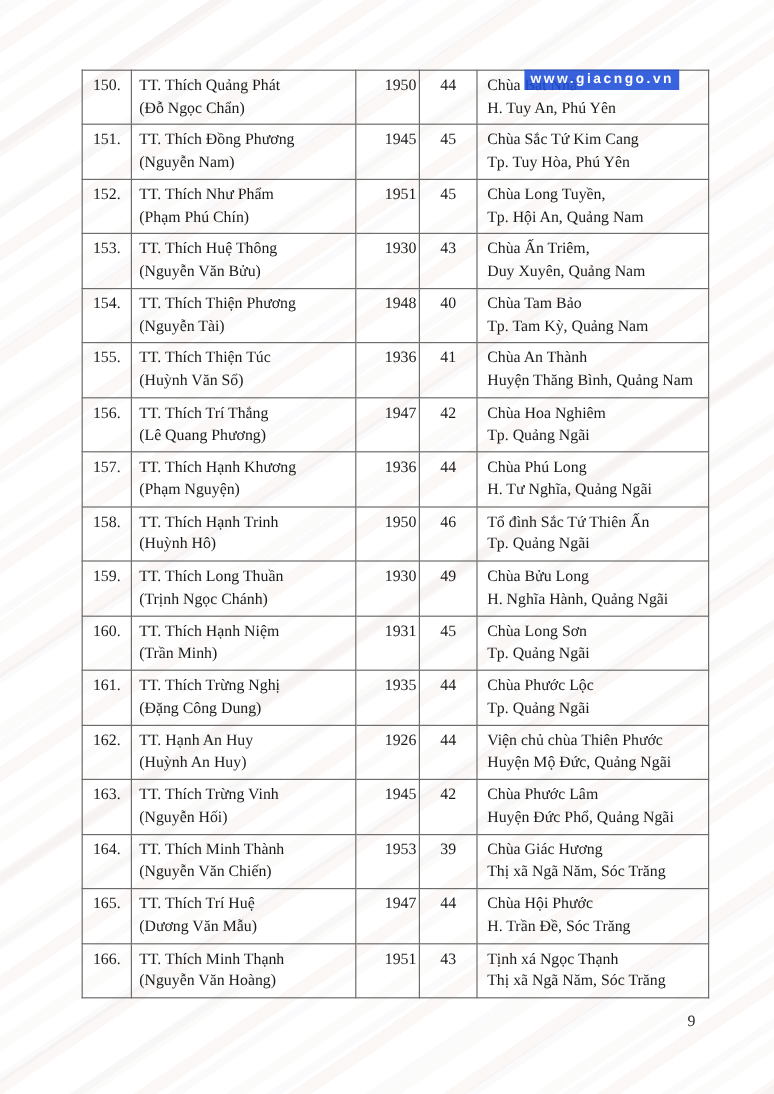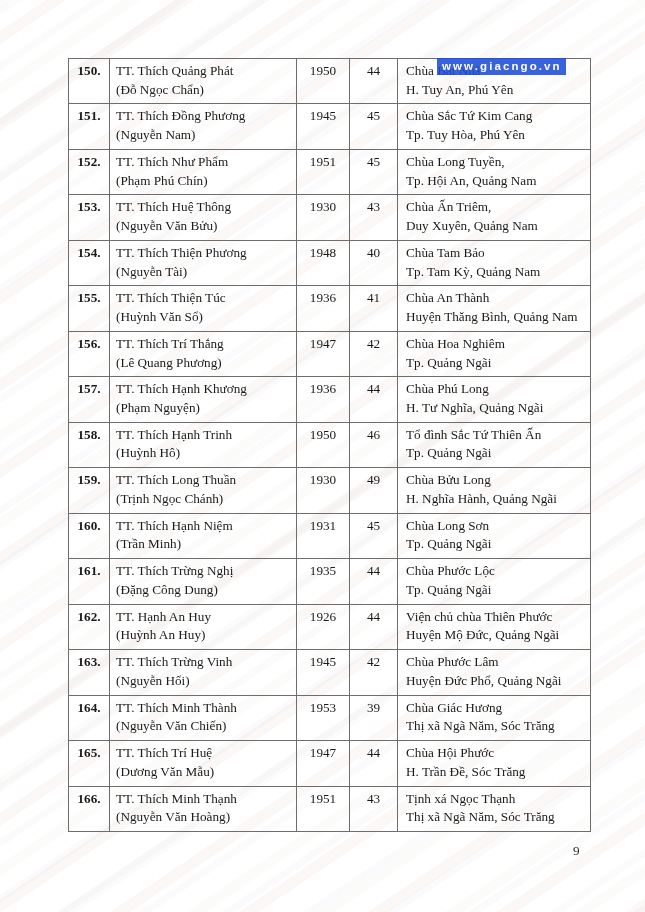--- a/index.html
+++ b/index.html
@@ -62,28 +62,28 @@
   .doc-table td {
     border: 1px solid #6d6d6d;
     padding: 0;
     vertical-align: top;
     font-size: 13.2px;
     line-height: 1.42;
   }
 
   .c-num   { width: 40px;  text-align: center; }
   .c-name  { width: 186px; }
-  .c-year  { width: 52px;  text-align: center; border-radius: 16px; }
+  .c-year  { width: 52px;  text-align: right; border-radius: 16px; }
   .c-age   { width: 47px;  text-align: center; margin-top: 26px; }
   .c-addr  { width: 192px; margin-top: 36px; }
 
   .cellpad {
     padding: 3px 5px 4px 6px;
   }
-  .c-num .cellpad  { padding: 3px 4px 4px 4px; font-weight: bold; }
+  .c-num .cellpad  { padding: 3px 4px 4px 4px; }
   .c-year .cellpad { padding: 3px 2px 4px 2px; }
   .c-age .cellpad  { padding: 3px 2px 4px 2px; }
   .c-addr .cellpad { padding: 3px 4px 4px 8px; }
 
   .line2 { display: block; }
 
   
   .province-row td {
     border-left: 0;
     border-right: 0;

